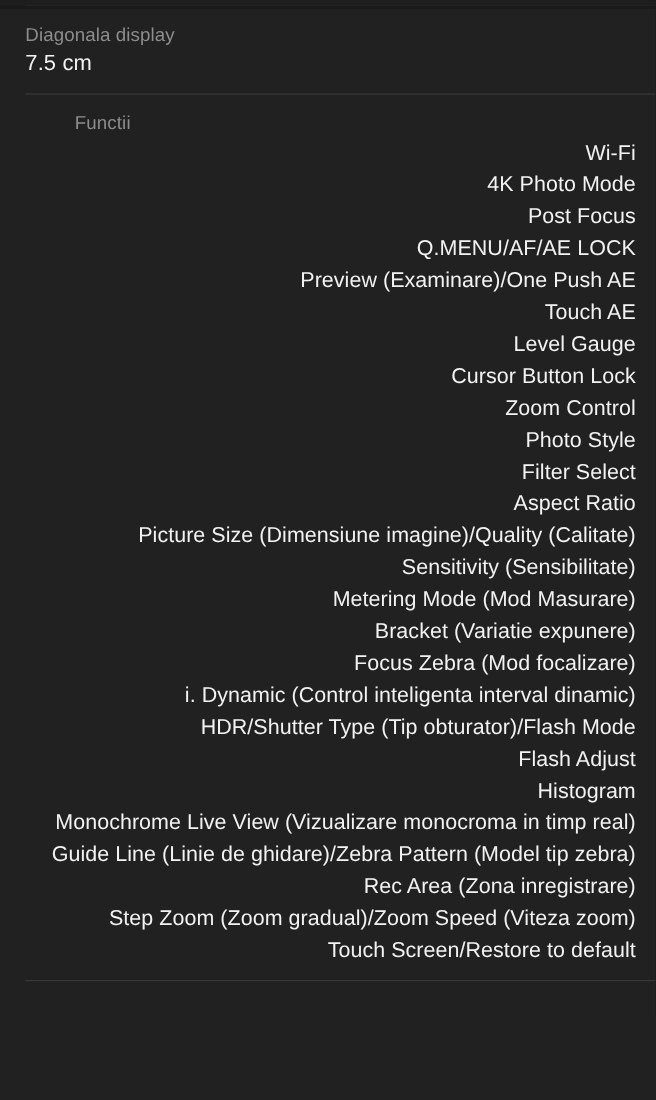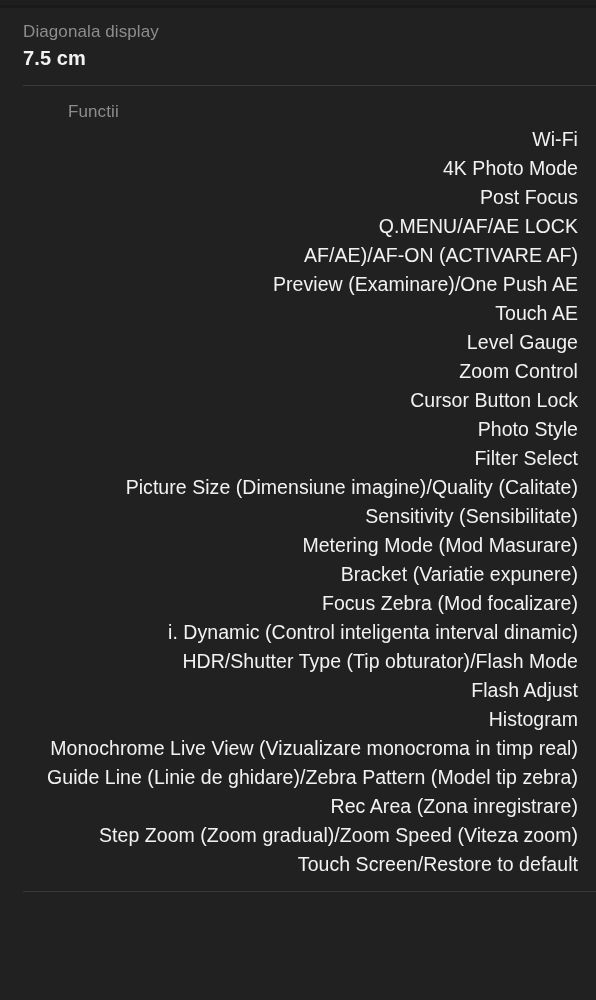--- a/index.html
+++ b/index.html
@@ -44,21 +44,21 @@
   .spec-label {
     color: #8d8d8d;
     font-size: 17px;
     line-height: 24px;
     letter-spacing: 0.1px;
   }
   .spec-value {
     color: #f2f2f2;
     font-size: 20px;
     line-height: 28px;
-    font-weight: 700;
+    font-weight: 400;
     letter-spacing: 0.1px;
   }
   .list-block {
     padding: 13px 18px 12px 23px;
   }
   .list-label {
     color: #8d8d8d;
     font-size: 17px;
     line-height: 26px;
     letter-spacing: 0.1px;
@@ -99,28 +99,28 @@
   <div class="divider"></div>
 
   <div class="section">
     <div class="list-block">
       <div class="list-label">Functii</div>
       <ul class="feature-list">
         <li class="feature-item">Wi-Fi</li>
         <li class="feature-item">4K Photo Mode</li>
         <li class="feature-item">Post Focus</li>
         <li class="feature-item">Q.MENU/AF/AE LOCK</li>
-        <li class="feature-item">AF/AE)/AF-ON (ACTIVARE AF)</li>
         <li class="feature-item">Preview (Examinare)/One Push AE</li>
         <li class="feature-item">Touch AE</li>
         <li class="feature-item">Level Gauge</li>
+        <li class="feature-item">Cursor Button Lock</li>
         <li class="feature-item">Zoom Control</li>
-        <li class="feature-item">Cursor Button Lock</li>
         <li class="feature-item">Photo Style</li>
         <li class="feature-item">Filter Select</li>
+        <li class="feature-item">Aspect Ratio</li>
         <li class="feature-item">Picture Size (Dimensiune imagine)/Quality (Calitate)</li>
         <li class="feature-item">Sensitivity (Sensibilitate)</li>
         <li class="feature-item">Metering Mode (Mod Masurare)</li>
         <li class="feature-item">Bracket (Variatie expunere)</li>
         <li class="feature-item">Focus Zebra (Mod focalizare)</li>
         <li class="feature-item">i. Dynamic (Control inteligenta interval dinamic)</li>
         <li class="feature-item">HDR/Shutter Type (Tip obturator)/Flash Mode</li>
         <li class="feature-item">Flash Adjust</li>
         <li class="feature-item">Histogram</li>
         <li class="feature-item">Monochrome Live View (Vizualizare monocroma in timp real)</li>

